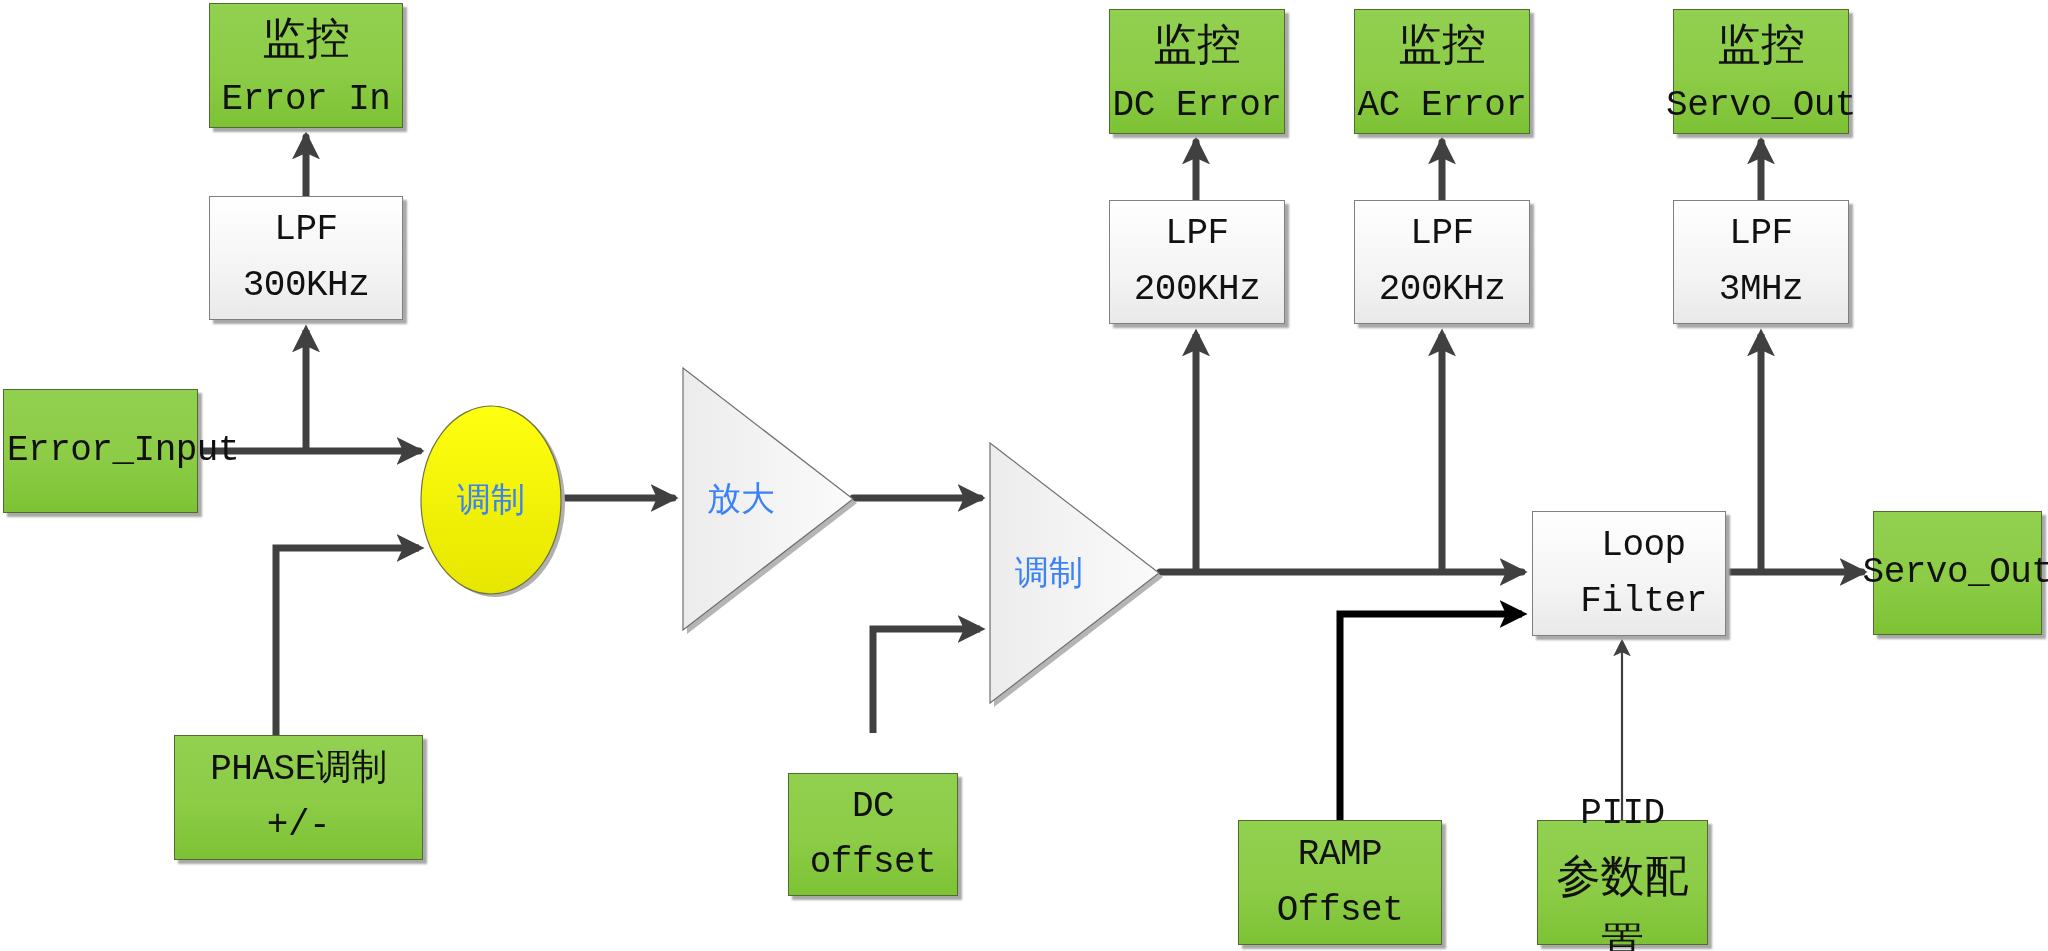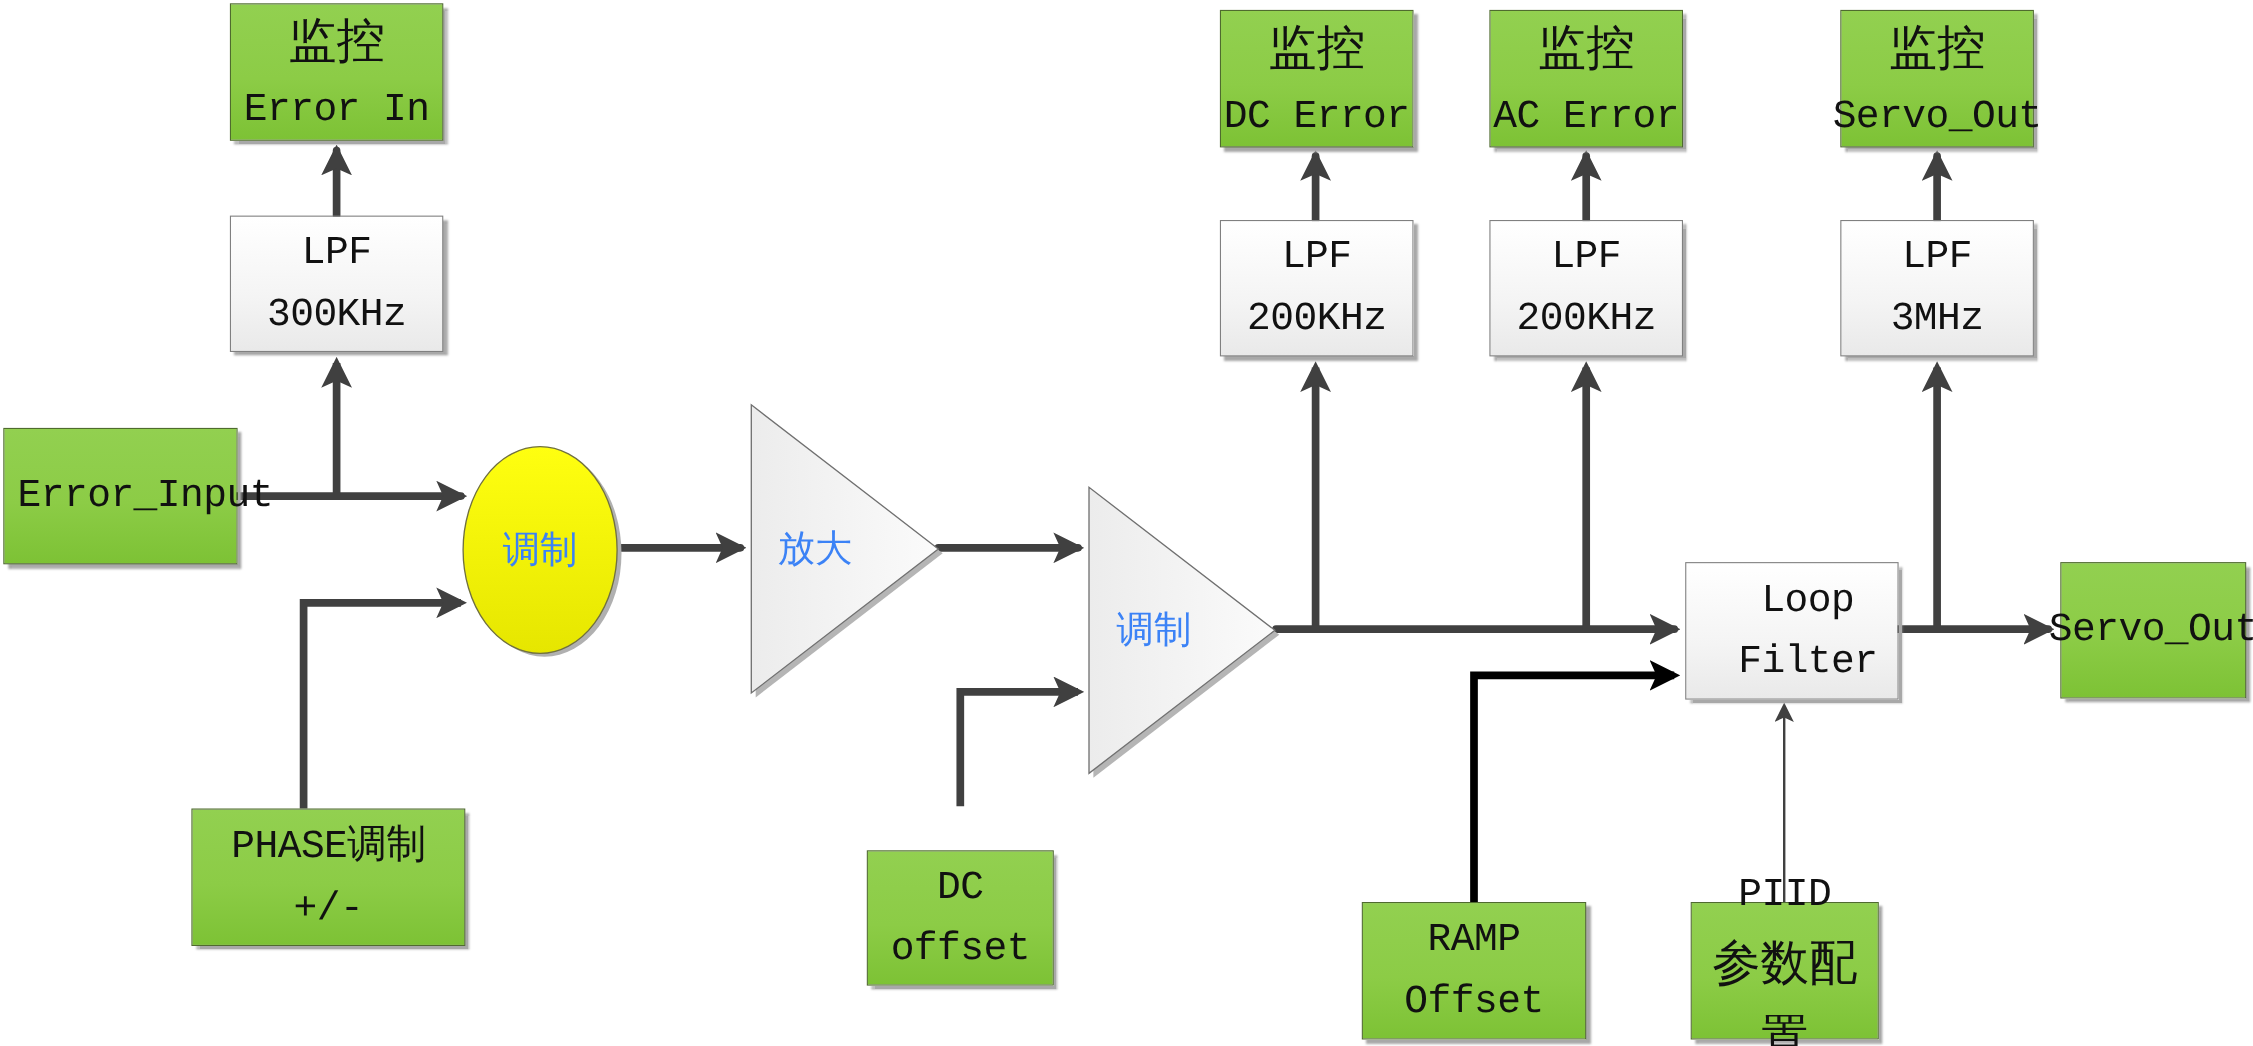--- a/index.html
+++ b/index.html
@@ -111,21 +111,21 @@
 </div>
 <div class="box white" style="left:1354px;top:200px;width:176px;height:124px;">
   <span class="t">LPF</span>
   <span class="t">200KHz</span>
 </div>
 <div class="box white" style="left:1673px;top:200px;width:176px;height:124px;">
   <span class="t">LPF</span>
   <span class="t">3MHz</span>
 </div>
 
-<div class="box green" style="left:3px;top:389px;width:213px;height:124px;padding-left:45px;">
+<div class="box green" style="left:3px;top:389px;width:195px;height:124px;padding-left:45px;">
   <span class="t">Error_Input</span>
 </div>
 <div class="box green" style="left:174px;top:735px;width:249px;height:125px;">
   <span class="t">PHASE调制</span>
   <span class="t">+/-</span>
 </div>
 <div class="box green" style="left:788px;top:733px;width:170px;height:123px;margin-top:40px;">
   <span class="t">DC offset</span>
 </div>
 <div class="box white" style="left:1532px;top:511px;width:194px;height:125px;padding-left:29px;">

